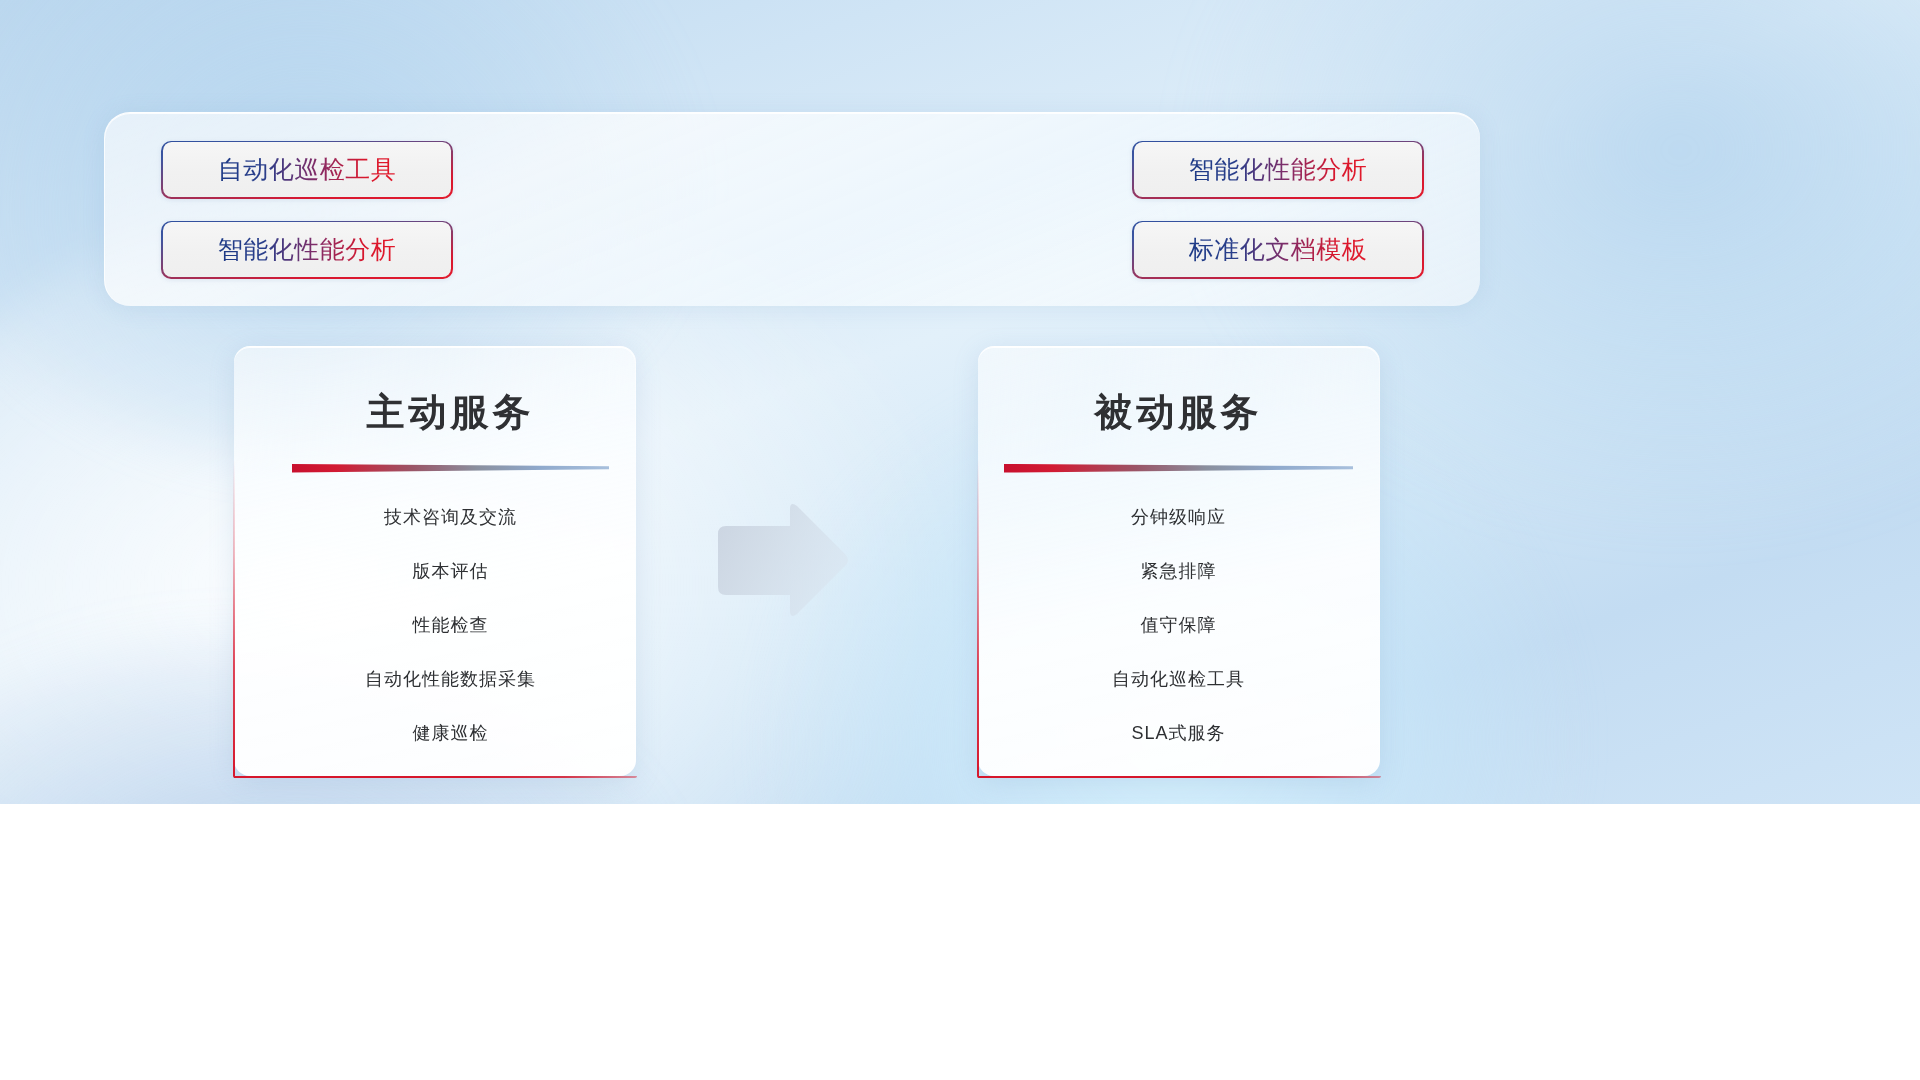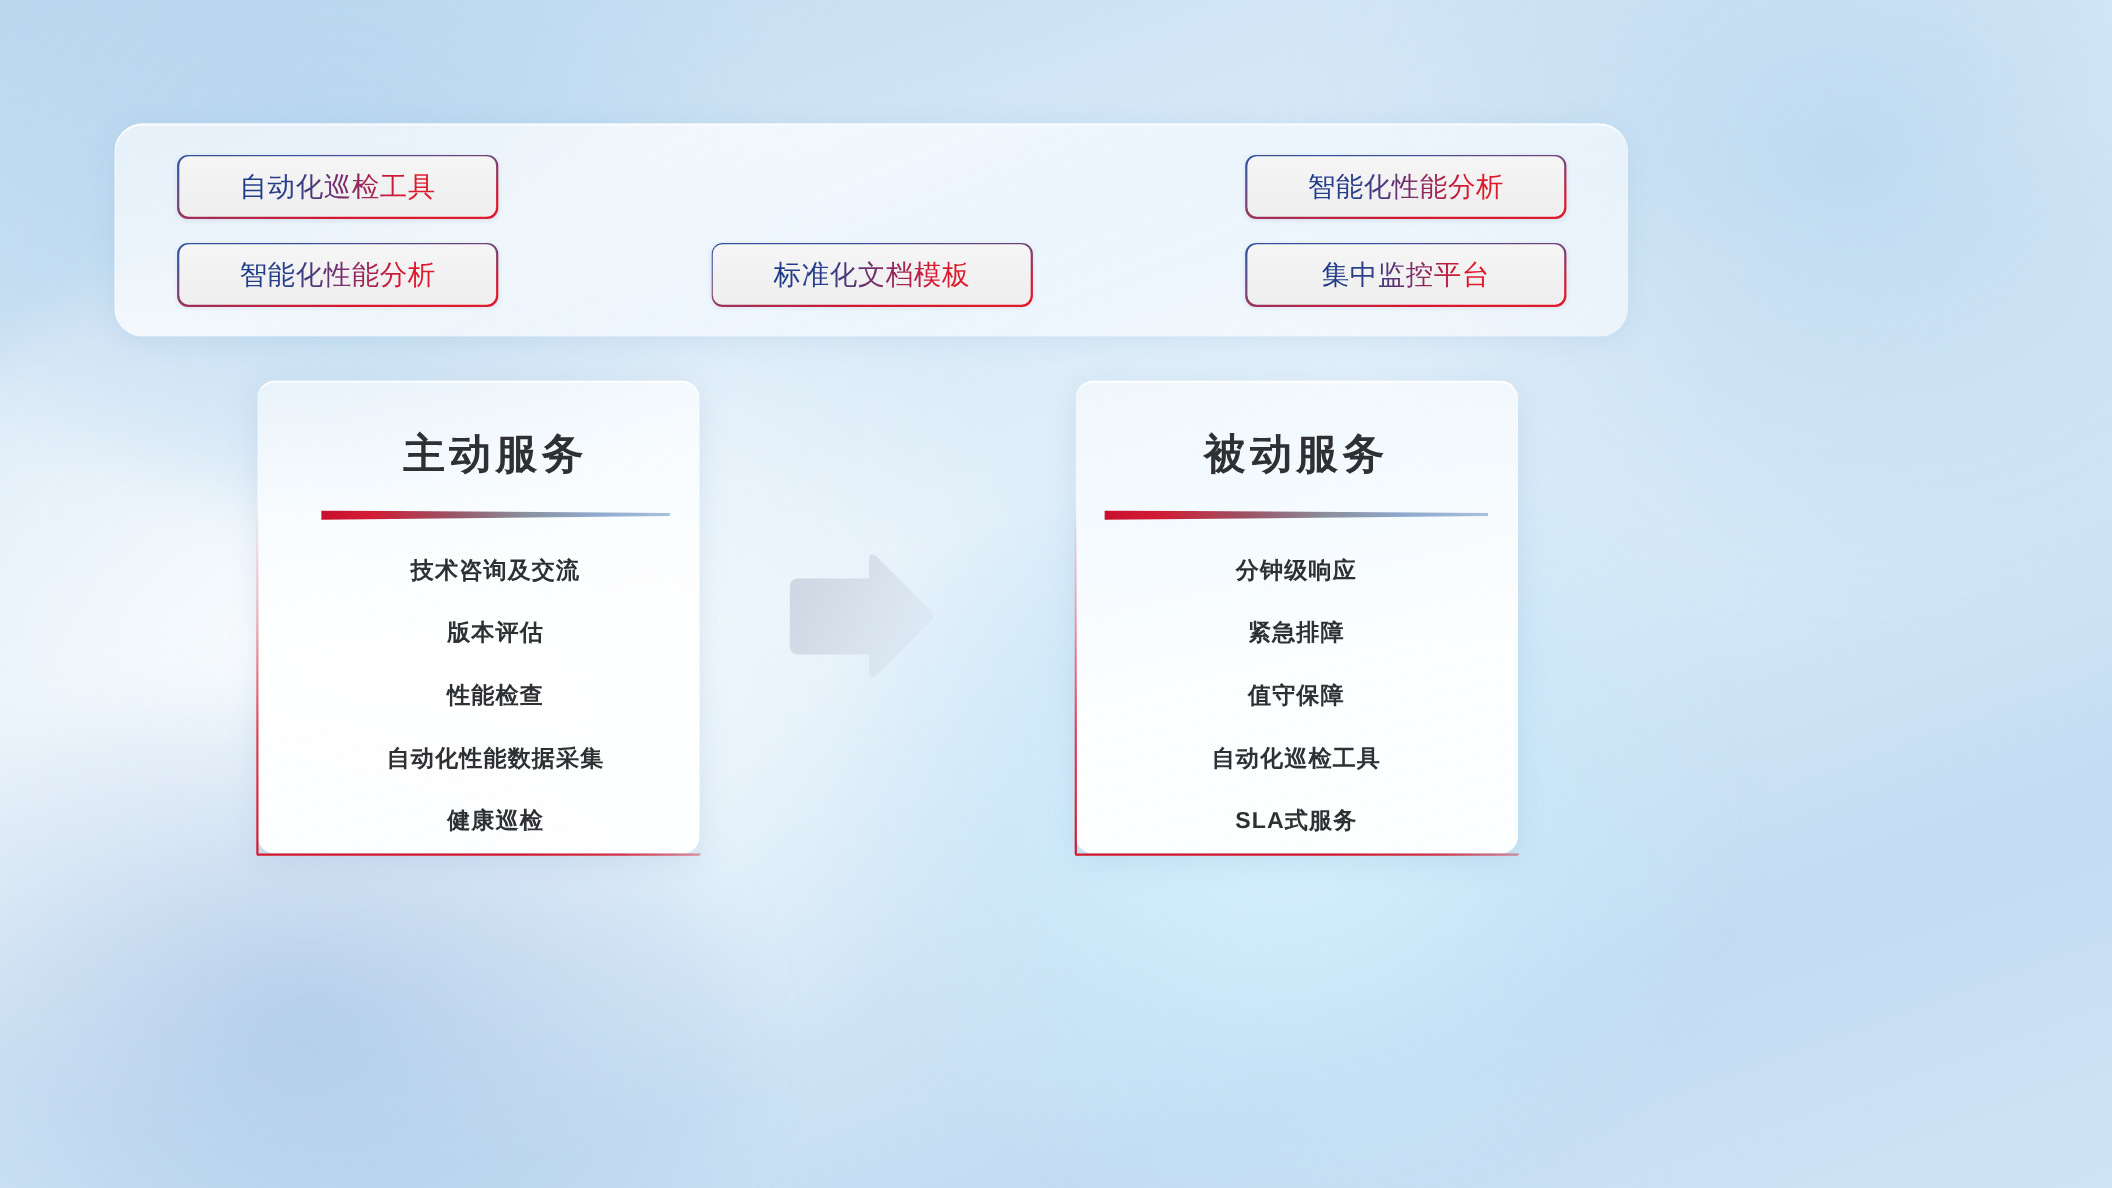--- a/index.html
+++ b/index.html
@@ -5,21 +5,21 @@
 <style>
   html,body{margin:0;padding:0;}
   body{
     width:1920px;height:1080px;overflow:hidden;
     font-family:"Liberation Sans","DejaVu Sans",sans-serif;
     position:relative;
   }
 
   
   .stage{
-    position:absolute;inset:0;width:1920px;height:1080px;overflow:hidden;
+    position:absolute;inset:0;width:1920px;height:804px;overflow:hidden;
     background:
       linear-gradient(160deg,#bcd8ef 0%, #cfe4f5 22%, #e2f0fa 45%, #d3e8f7 62%, #c3dcf2 80%, #cfe4f6 100%);
   }
   .glow{position:absolute;border-radius:50%;pointer-events:none;}
   .glow-a{ 
     left:-160px;top:180px;width:1150px;height:900px;
     background:radial-gradient(ellipse at 40% 45%, rgba(255,255,255,.85) 0%, rgba(255,255,255,.45) 35%, rgba(255,255,255,0) 70%);
     filter:blur(22px);
   }
   .glow-b{ 
@@ -109,22 +109,22 @@
     position:relative;height:10px;margin:26px 26px 0 26px;
   }
   .divider{
     position:absolute;left:0;top:0;width:100%;height:10px;
   }
   .card-items{
     margin:34px 0 0 0;padding:0;list-style:none;
     display:flex;flex-direction:column;align-items:center;
   }
   .card-item{
-    font-size:21px;color:#2e3033;letter-spacing:1px;
-    line-height:1;margin-bottom:36px;font-weight:700;
+    font-size:18px;color:#2e3033;letter-spacing:1px;
+    line-height:1;margin-bottom:36px;font-weight:400;
   }
   .card-item:last-child{margin-bottom:0;}
 
   
   .arrow{
     position:absolute;left:712px;top:500px;width:140px;height:122px;
   }
 </style>
 </head>
 <body>
@@ -153,25 +153,20 @@
 
     <div class="chip-row">
       <div class="chip">
         <div class="chip-inner">
           <span class="chip-label">智能化性能分析</span>
         </div>
       </div>
       <div class="chip">
         <div class="chip-inner">
           <span class="chip-label">标准化文档模板</span>
-        </div>
-      </div>
-      <div class="chip">
-        <div class="chip-inner">
-          <span class="chip-label">集中监控平台</span>
         </div>
       </div>
     </div>
 
   </div>
 
   <div class="card card-left">
     <div class="card-title">主动服务</div>
 
     <div class="divider-wrap">

